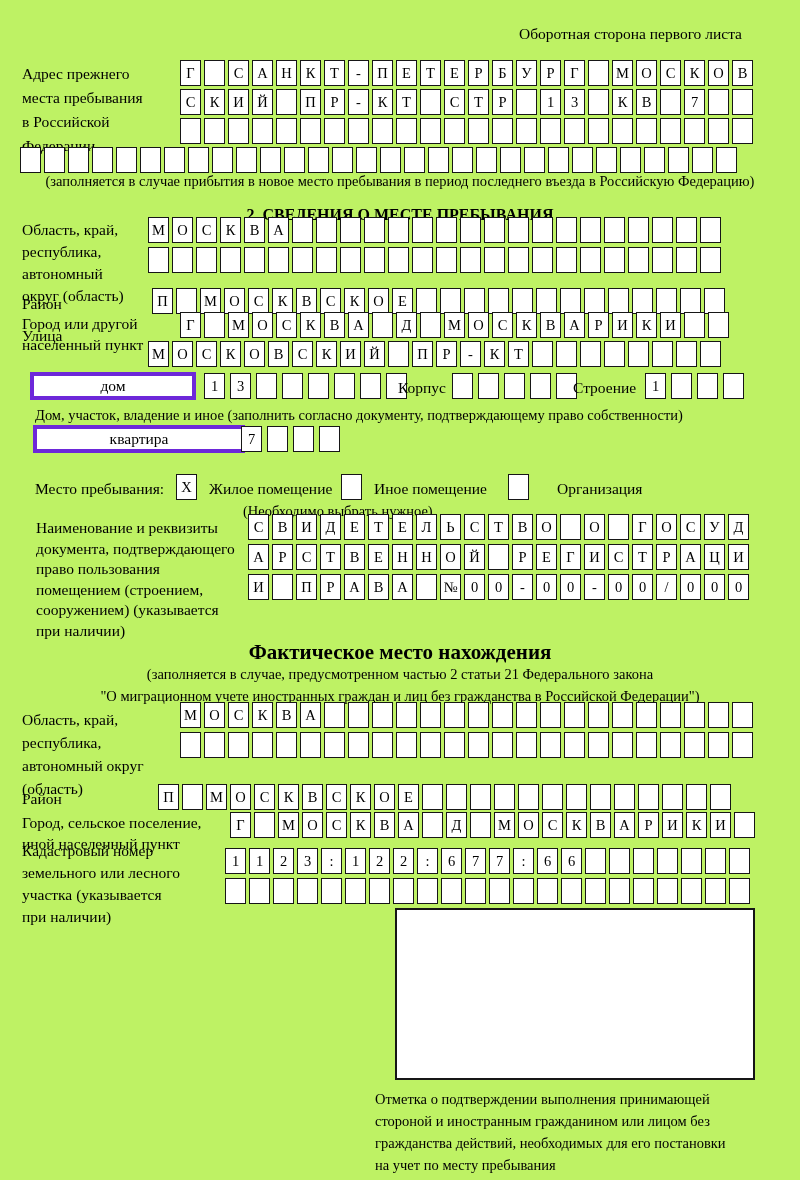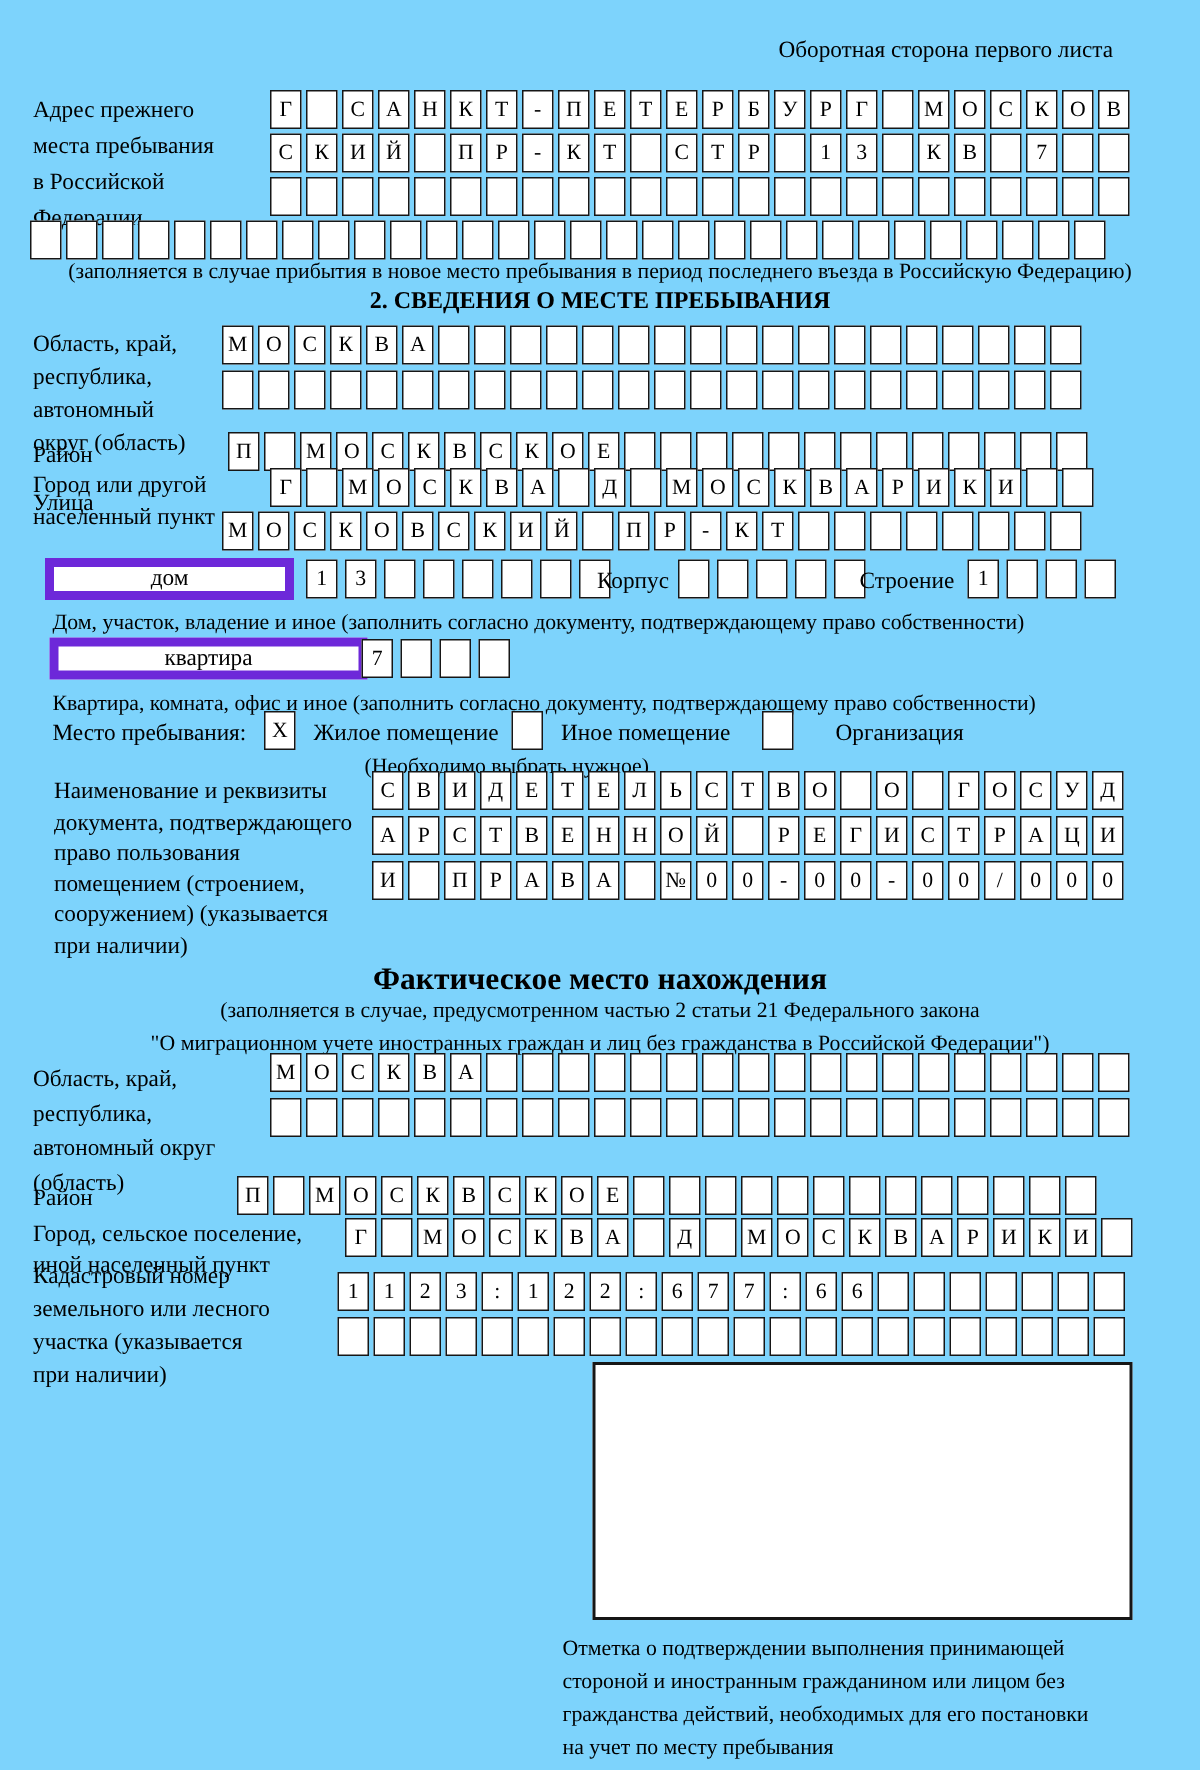--- a/index.html
+++ b/index.html
@@ -1,34 +1,34 @@
 <!DOCTYPE html>
 <html><head>
 <meta charset="utf-8">
 <style>
   * { margin:0; padding:0; box-sizing:border-box; }
   html,body { background:#fff; }
   .page {
-    position:relative; width:800px; height:1180px; background:#7dd3fc; color:#000;
+    position:relative; width:800px; height:1180px; background:#bef264; color:#000;
     font-family:"Liberation Serif","DejaVu Serif",serif; overflow:hidden;
   }
   .abs { position:absolute; }
   .lbl { font-size:15.5px; line-height:22px; white-space:pre-line; }
   .note { font-size:14.5px; }
   .ctr { left:0; width:800px; text-align:center; }
   .b { font-weight:bold; }
   .boxrow { position:absolute; display:flex; gap:3px; }
   .cell {
     width:21px; height:26px; flex:none;
     border:1.8px solid #161616; background:#fff;
     display:flex; align-items:center; justify-content:center;
     font-size:14.5px; font-family:"Liberation Serif","DejaVu Serif",serif;
   }
   .longbox {
-    position:absolute; border:6px solid #6d28d9; background:#fff;
+    position:absolute; border:4px solid #6d28d9; background:#fff;
     display:flex; align-items:center; justify-content:center; font-size:15.5px;
   }
   .stampbox { position:absolute; border:2px solid #161616; background:#fff; }
 </style>
 </head>
 <body>
 
 <div class="page">
 
   <div class="abs note" style="top:25px; right:58px; font-size:15.5px;">Оборотная сторона первого листа</div>
@@ -142,21 +142,21 @@
       <span class="cell"></span>
       <span class="cell"></span>
       <span class="cell"></span>
       <span class="cell"></span>
       <span class="cell"></span>
       <span class="cell"></span>
       <span class="cell"></span>
     </div>
   <div class="abs note ctr" style="top:173px;">(заполняется в случае прибытия в новое место пребывания в период последнего въезда в Российскую Федерацию)</div>
 
-  <div class="abs ctr b" style="top:192px; font-size:16px;">2. СВЕДЕНИЯ О МЕСТЕ ПРЕБЫВАНИЯ</div>
+  <div class="abs ctr b" style="top:206px; font-size:16px;">2. СВЕДЕНИЯ О МЕСТЕ ПРЕБЫВАНИЯ</div>
 
   <div class="abs lbl" style="left:22px; top:219px; line-height:22px;">Область, край,
 республика,
 автономный
 округ (область)</div>
   <div class="boxrow" style="left:148px; top:217px;">
       <span class="cell">М</span>
       <span class="cell">О</span>
       <span class="cell">С</span>
       <span class="cell">К</span>
@@ -320,21 +320,20 @@
     </div>
   <div class="abs note" style="left:35px; top:407px;">Дом, участок, владение и иное (заполнить согласно документу, подтверждающему право собственности)</div>
 
   <div class="longbox" style="left:33px; top:425px; width:212px; height:28px;">квартира</div>
   <div class="boxrow" style="left:241px; top:426px; gap:5px;">
       <span class="cell">7</span>
       <span class="cell"></span>
       <span class="cell"></span>
       <span class="cell"></span>
     </div>
-  <div class="abs note" style="left:35px; top:461px;">Квартира, комната, офис и иное (заполнить согласно документу, подтверждающему право собственности)</div>
 
   <div class="abs lbl" style="left:35px; top:478px;">Место пребывания:</div>
   <span class="cell abs" style="left:176px; top:474px;">X</span>
   <div class="abs lbl" style="left:209px; top:478px;">Жилое помещение</div>
   <span class="cell abs" style="left:341px; top:474px;"></span>
   <div class="abs lbl" style="left:374px; top:478px;">Иное помещение</div>
   <span class="cell abs" style="left:508px; top:474px;"></span>
   <div class="abs lbl" style="left:557px; top:478px;">Организация</div>
   <div class="abs note" style="left:243px; top:503px;">(Необходимо выбрать нужное)</div>
 

